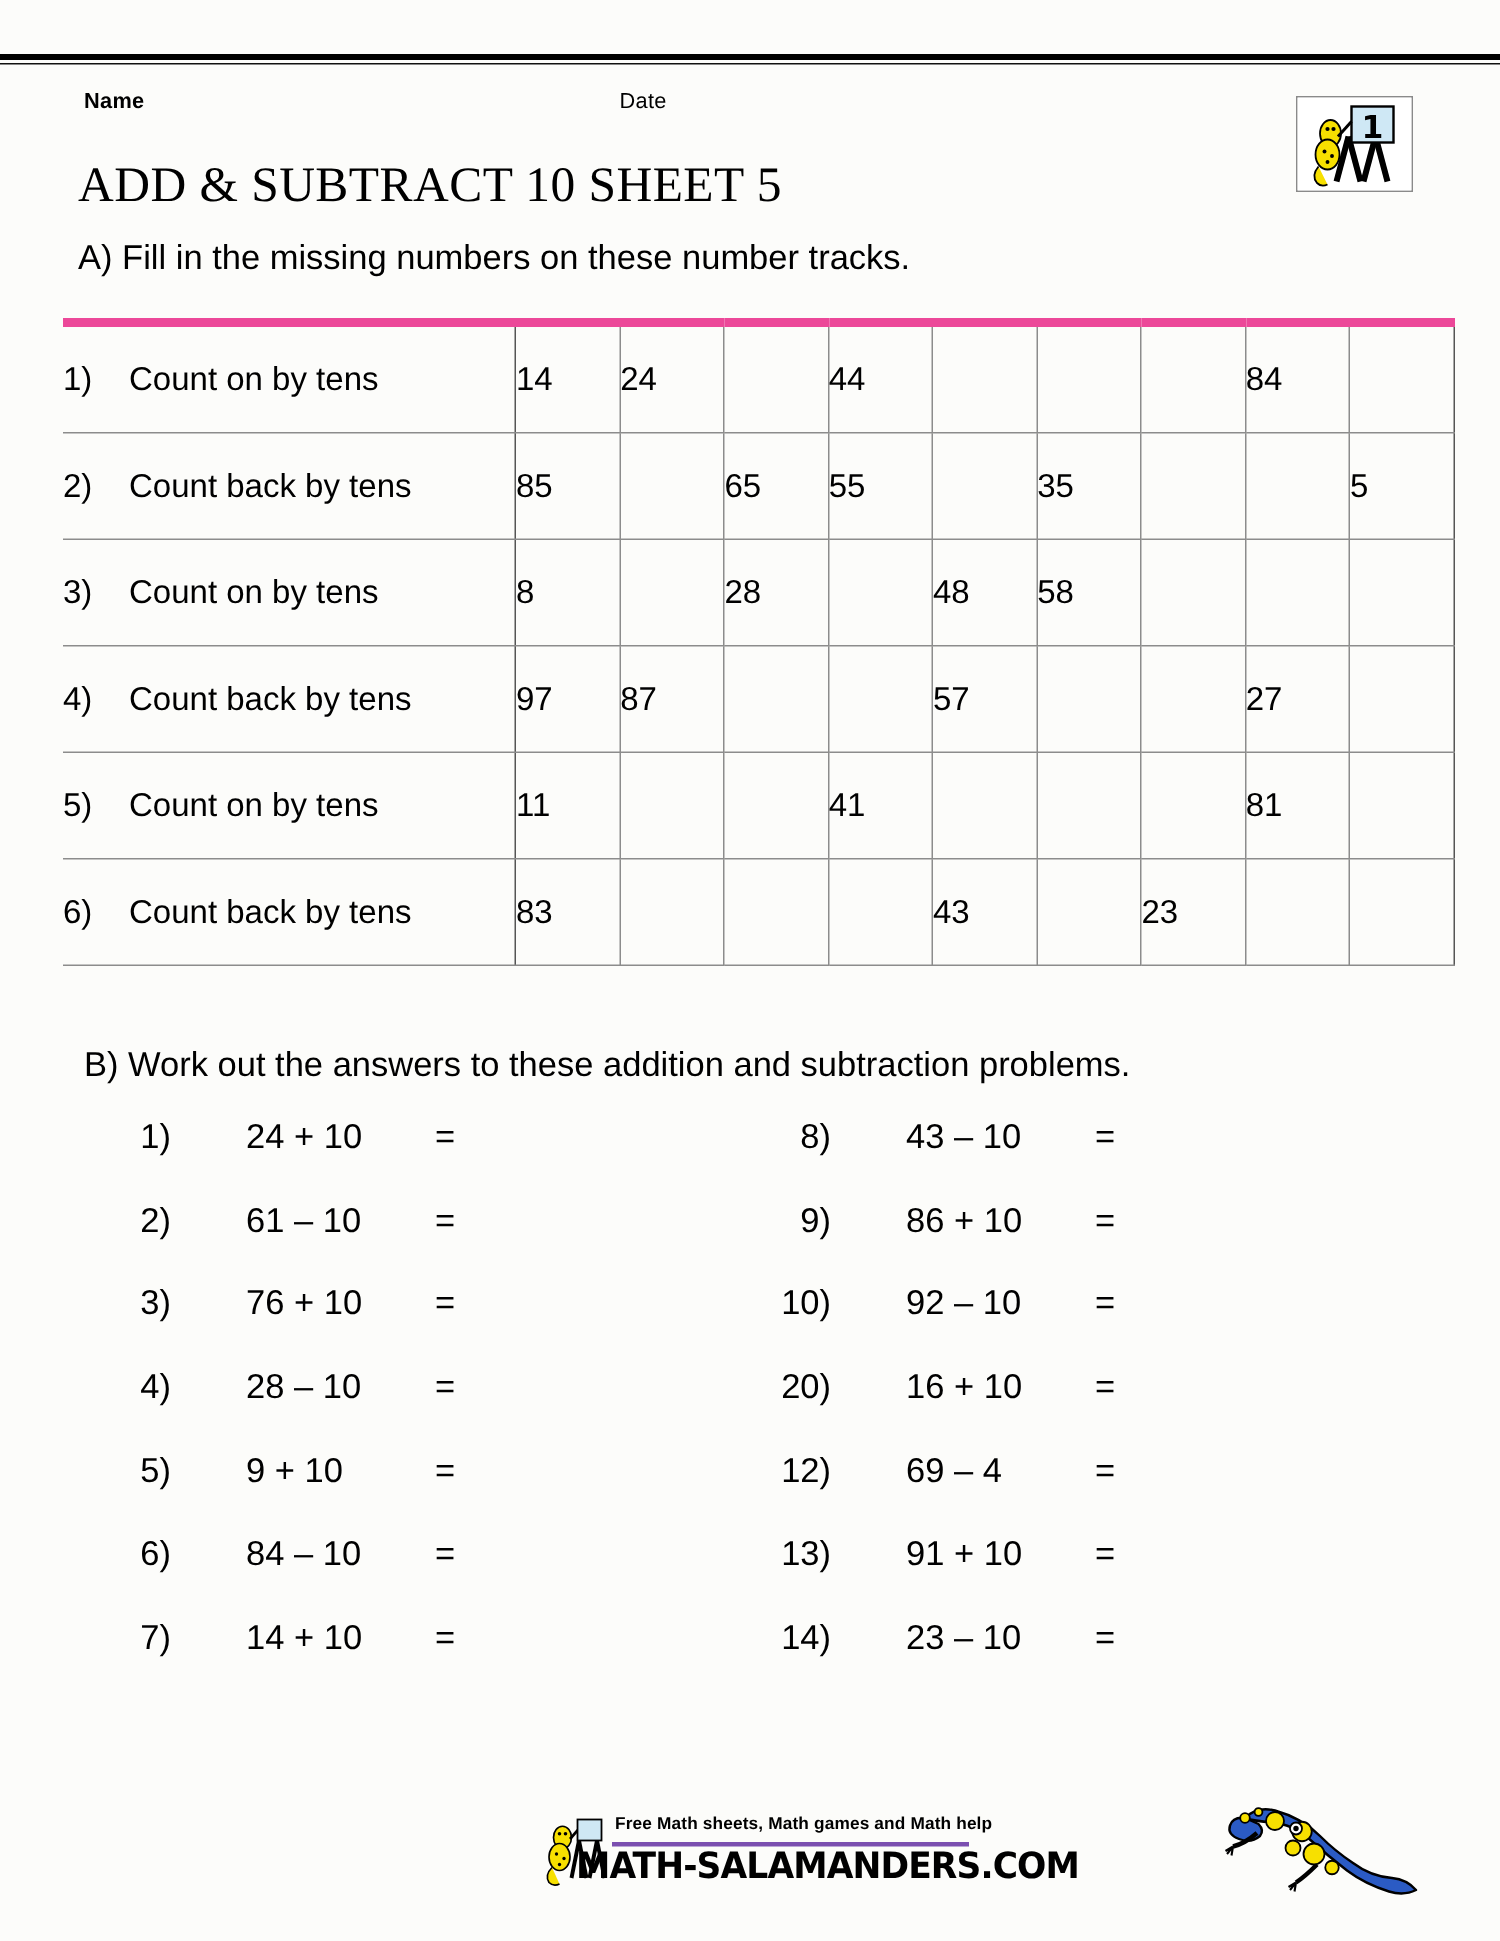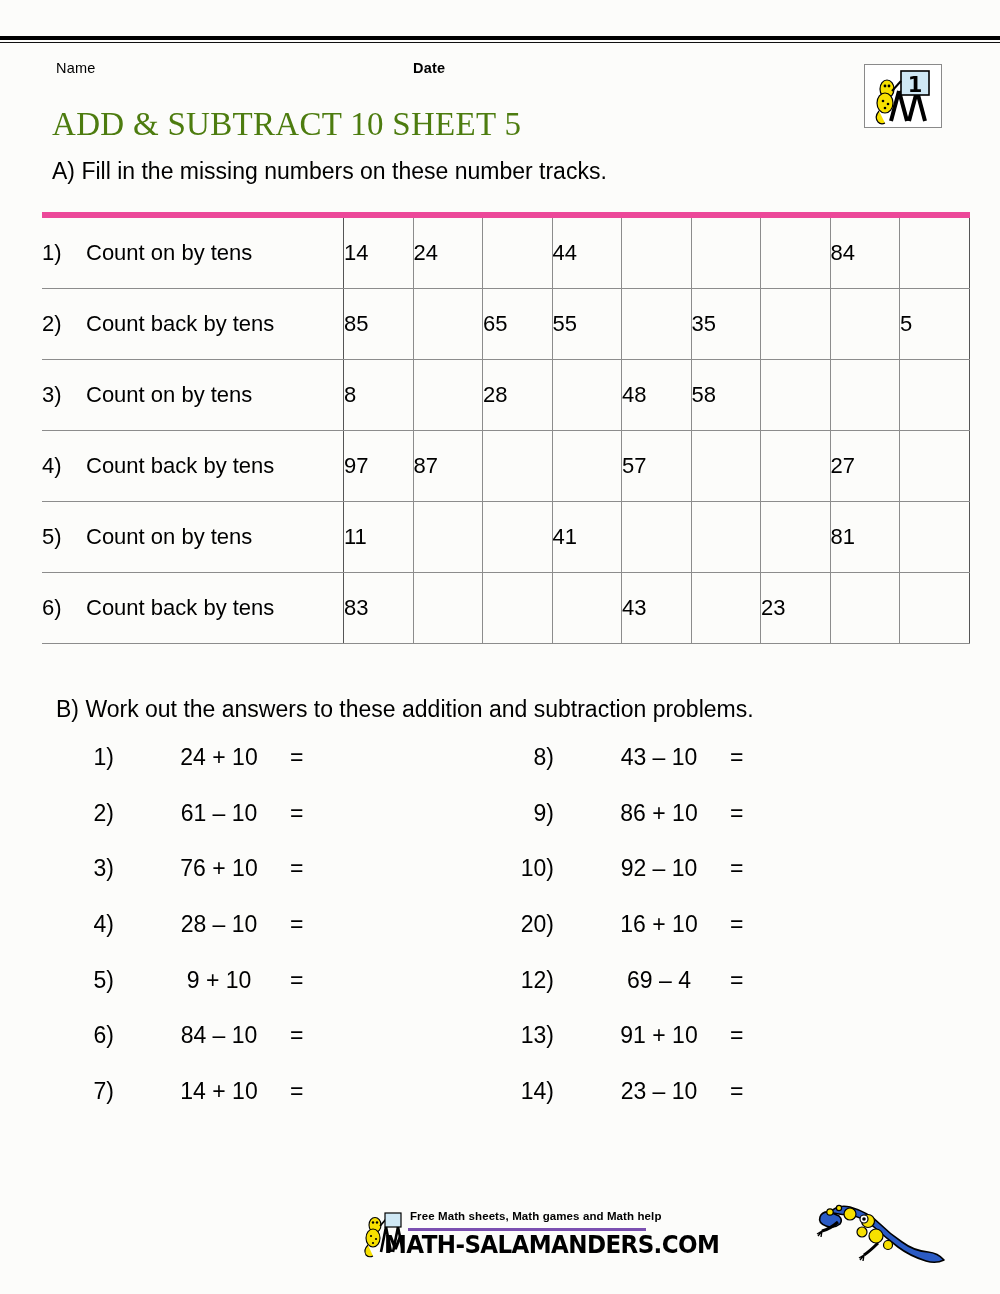--- a/index.html
+++ b/index.html
@@ -42,29 +42,29 @@
     left: 56px;
     top: 60px;
     width: 800px;
     height: 20px;
   }
   .meta-name {
     position: absolute;
     left: 0;
     top: 0;
     font-size: 14.5px;
-    font-weight: normal;
+    font-weight: bold;
     letter-spacing: .2px;
   }
   .meta-date {
     position: absolute;
     left: 357px;
     top: 0;
     font-size: 14.5px;
-    font-weight: bold;
+    font-weight: normal;
     letter-spacing: .2px;
   }
 
   
   .badge {
     position: absolute;
     left: 864px;
     top: 64px;
     width: 78px;
     height: 64px;
@@ -74,21 +74,21 @@
   }
   .badge svg { display: block; }
 
   
   .sheet-title {
     position: absolute;
     left: 52px;
     top: 106px;
     font-family: "Liberation Serif", serif;
     font-size: 33px;
-    color: #4d7c0f;
+    color: #000000;
     letter-spacing: .3px;
     white-space: nowrap;
   }
 
   
   .section-a-heading {
     position: absolute;
     left: 52px;
     top: 158px;
     font-size: 23px;
@@ -159,21 +159,21 @@
     left: 0;
     top: 0;
     width: 46px;
     text-align: right;
   }
   .prob-row .p-expr {
     position: absolute;
     left: 96px;
     top: 0;
     width: 110px;
-    text-align: center;
+    text-align: left;
   }
   .prob-row .p-eq {
     position: absolute;
     left: 222px;
     top: 0;
   }
 
   
   .footer-logo {
     position: absolute;

